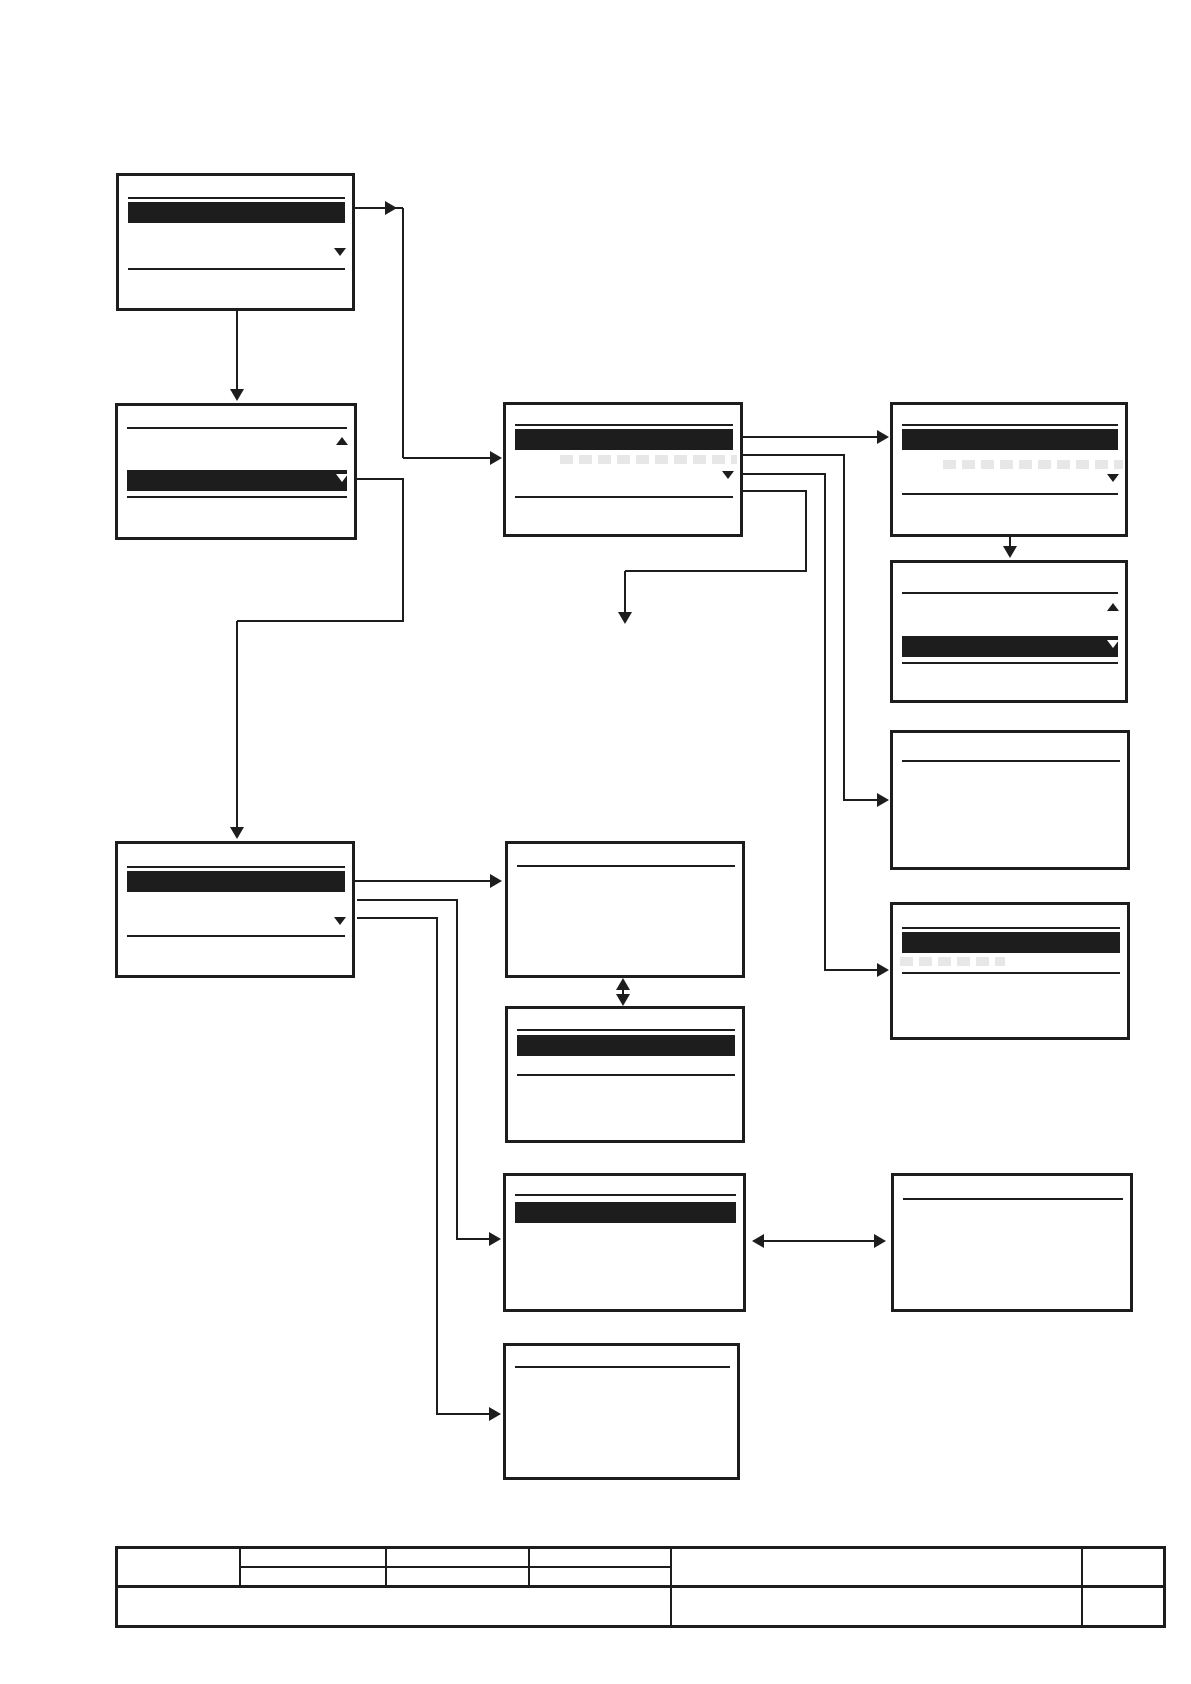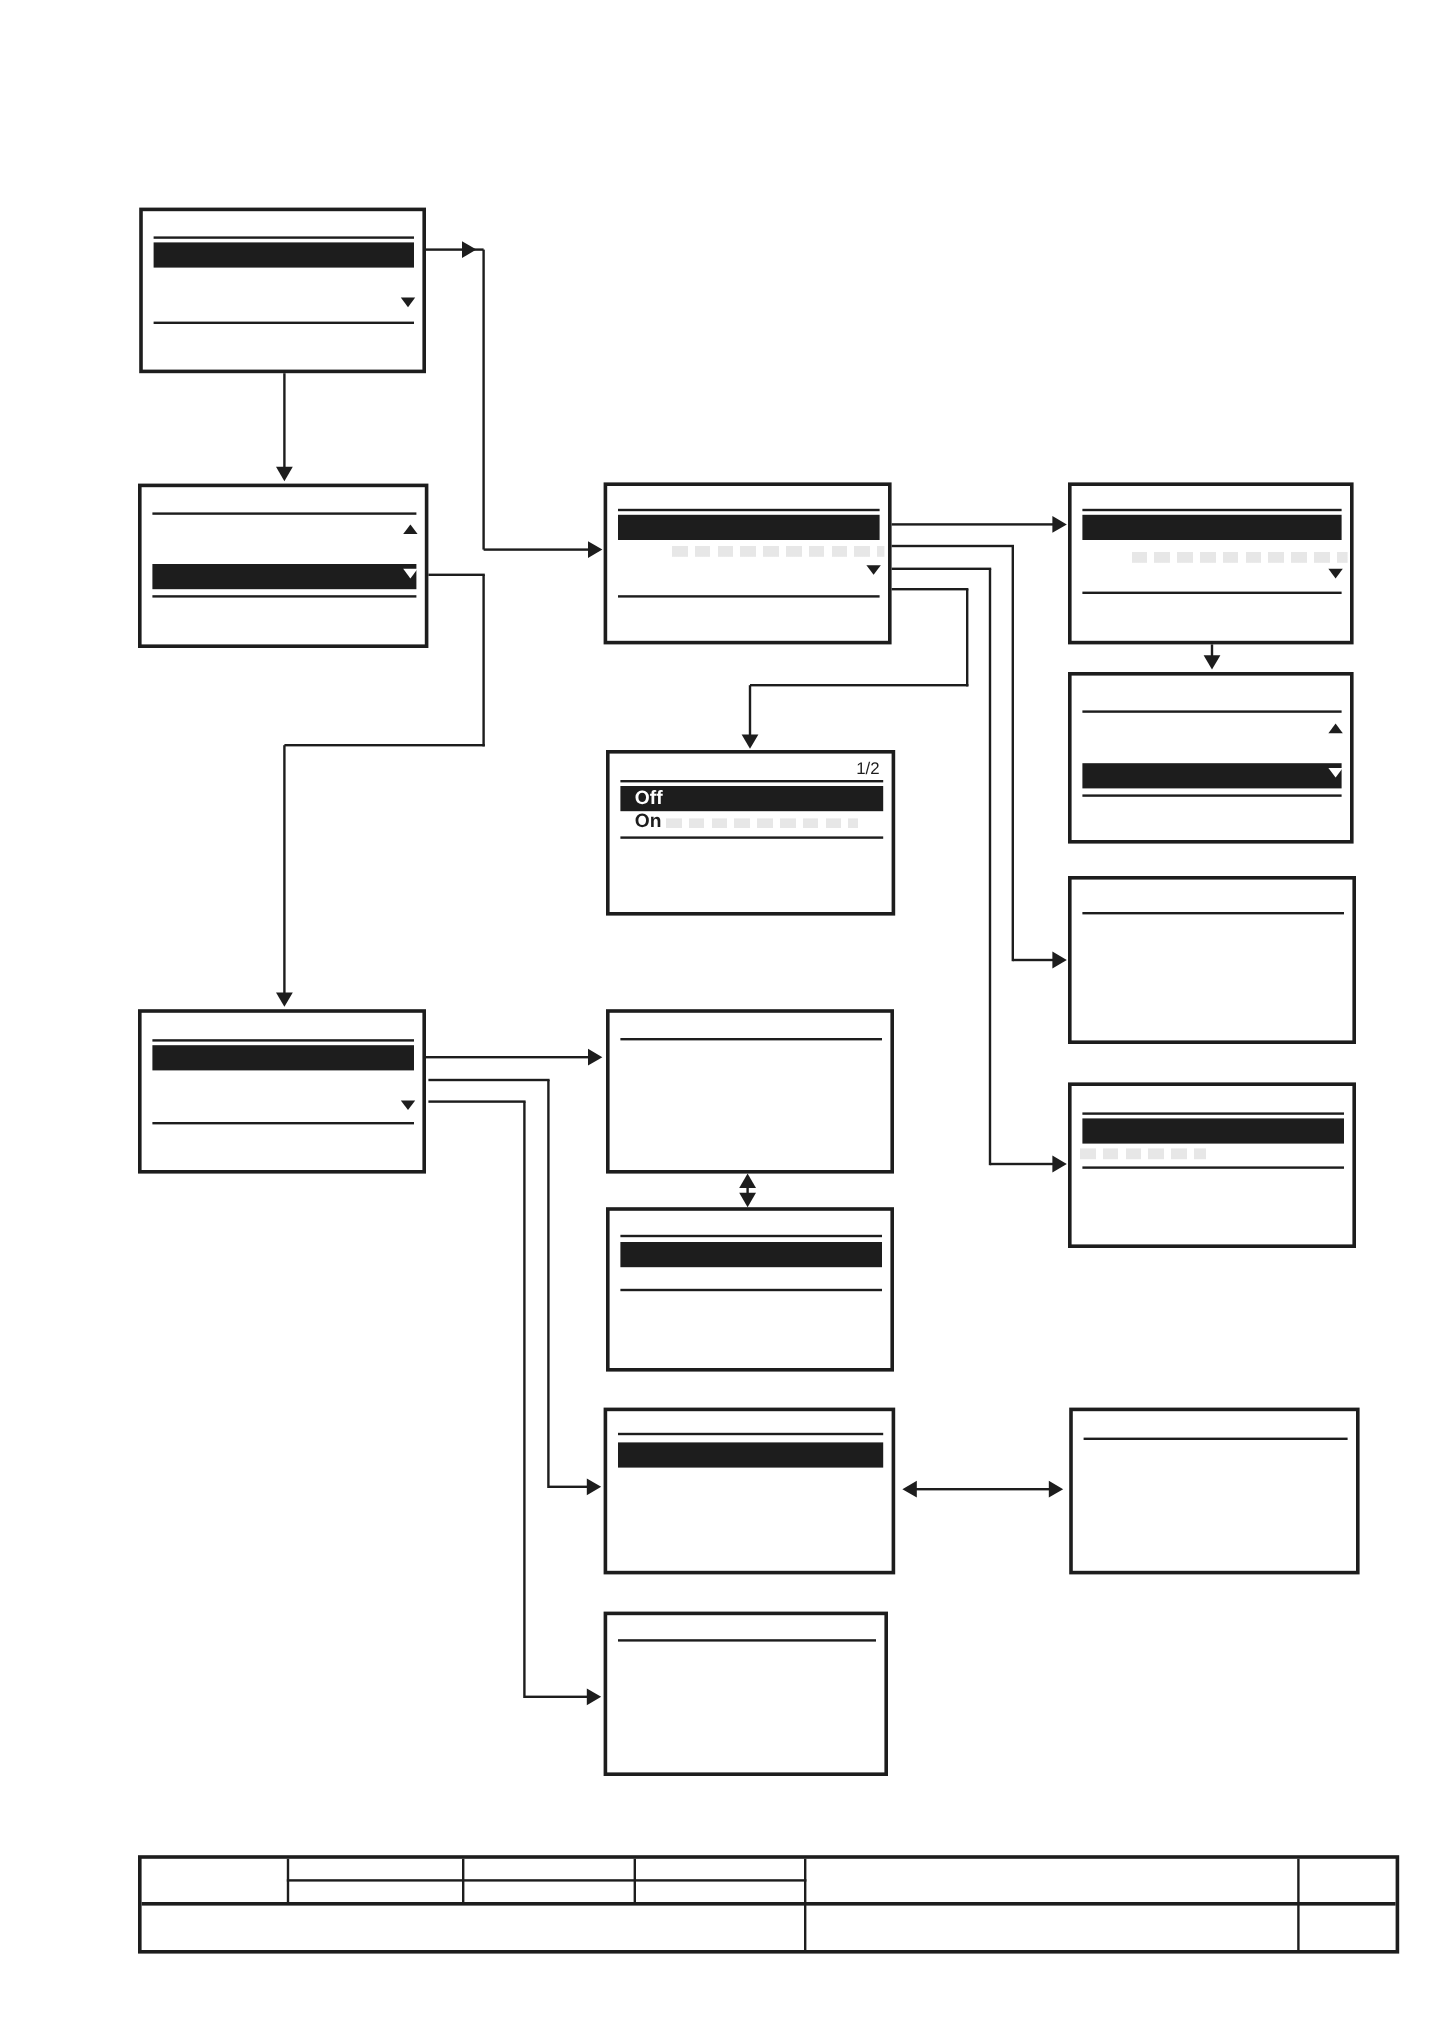--- a/index.html
+++ b/index.html
@@ -59,28 +59,20 @@
   </div>
 
   <div class="screen" style="left:503px;top:402px;width:240px;height:135px">
     <div class="ln" style="top:19px"></div>
     <div class="bar" style="top:24px"></div>
     <div class="ghost" style="top:50px;left:54px;width:177px"></div>
     <div class="tri-d" style="top:66px"></div>
     <div class="ln" style="top:91px"></div>
   </div>
 
-  <div class="screen" style="left:505px;top:625px;width:241px;height:138px">
-    <div class="pg">1/2</div>
-    <div class="ln" style="top:22px"></div>
-    <div class="bar opt-on-bar" style="top:27px">Off</div>
-    <div class="opt" style="top:48px">On</div>
-    <div class="ghost" style="top:54px;left:47px;width:160px;height:8px"></div>
-    <div class="ln" style="top:69px"></div>
-  </div>
 
   <div class="screen" style="left:505px;top:841px;width:240px;height:137px">
     <div class="ln" style="top:21px"></div>
   </div>
 
   <div class="screen" style="left:505px;top:1006px;width:240px;height:137px">
     <div class="ln" style="top:20px"></div>
     <div class="bar" style="top:26px"></div>
     <div class="ln" style="top:65px"></div>
   </div>

